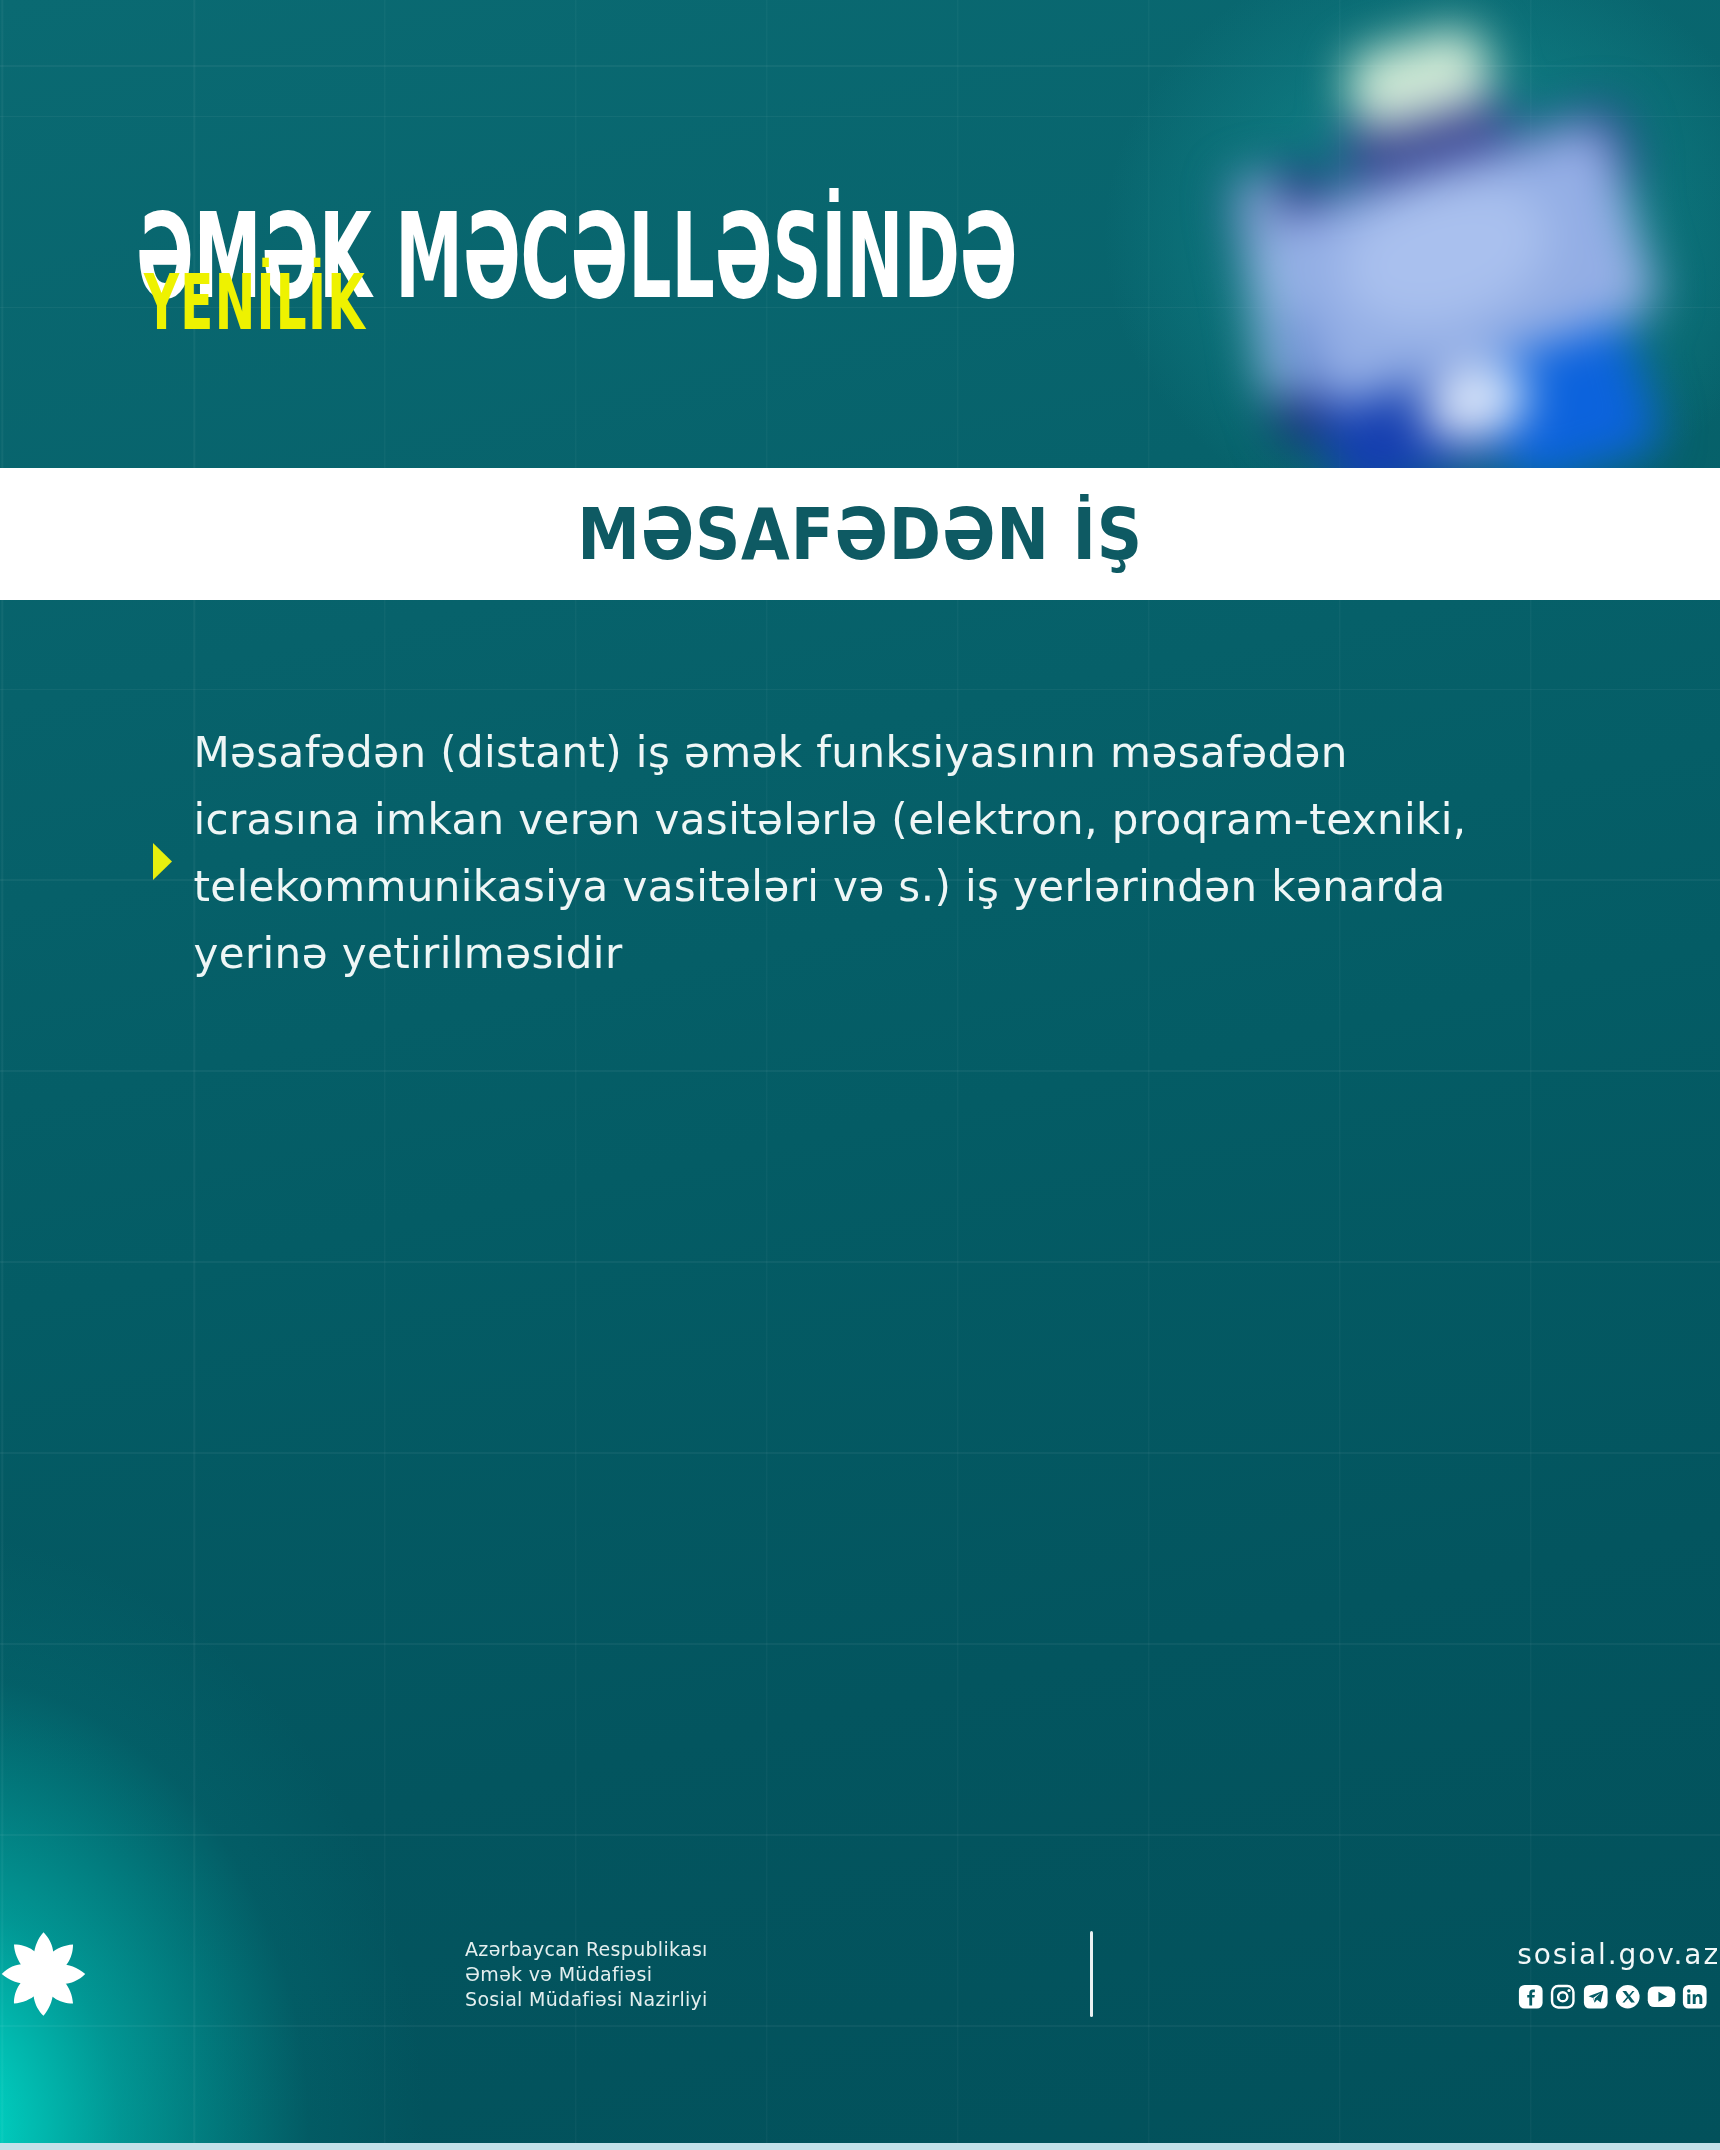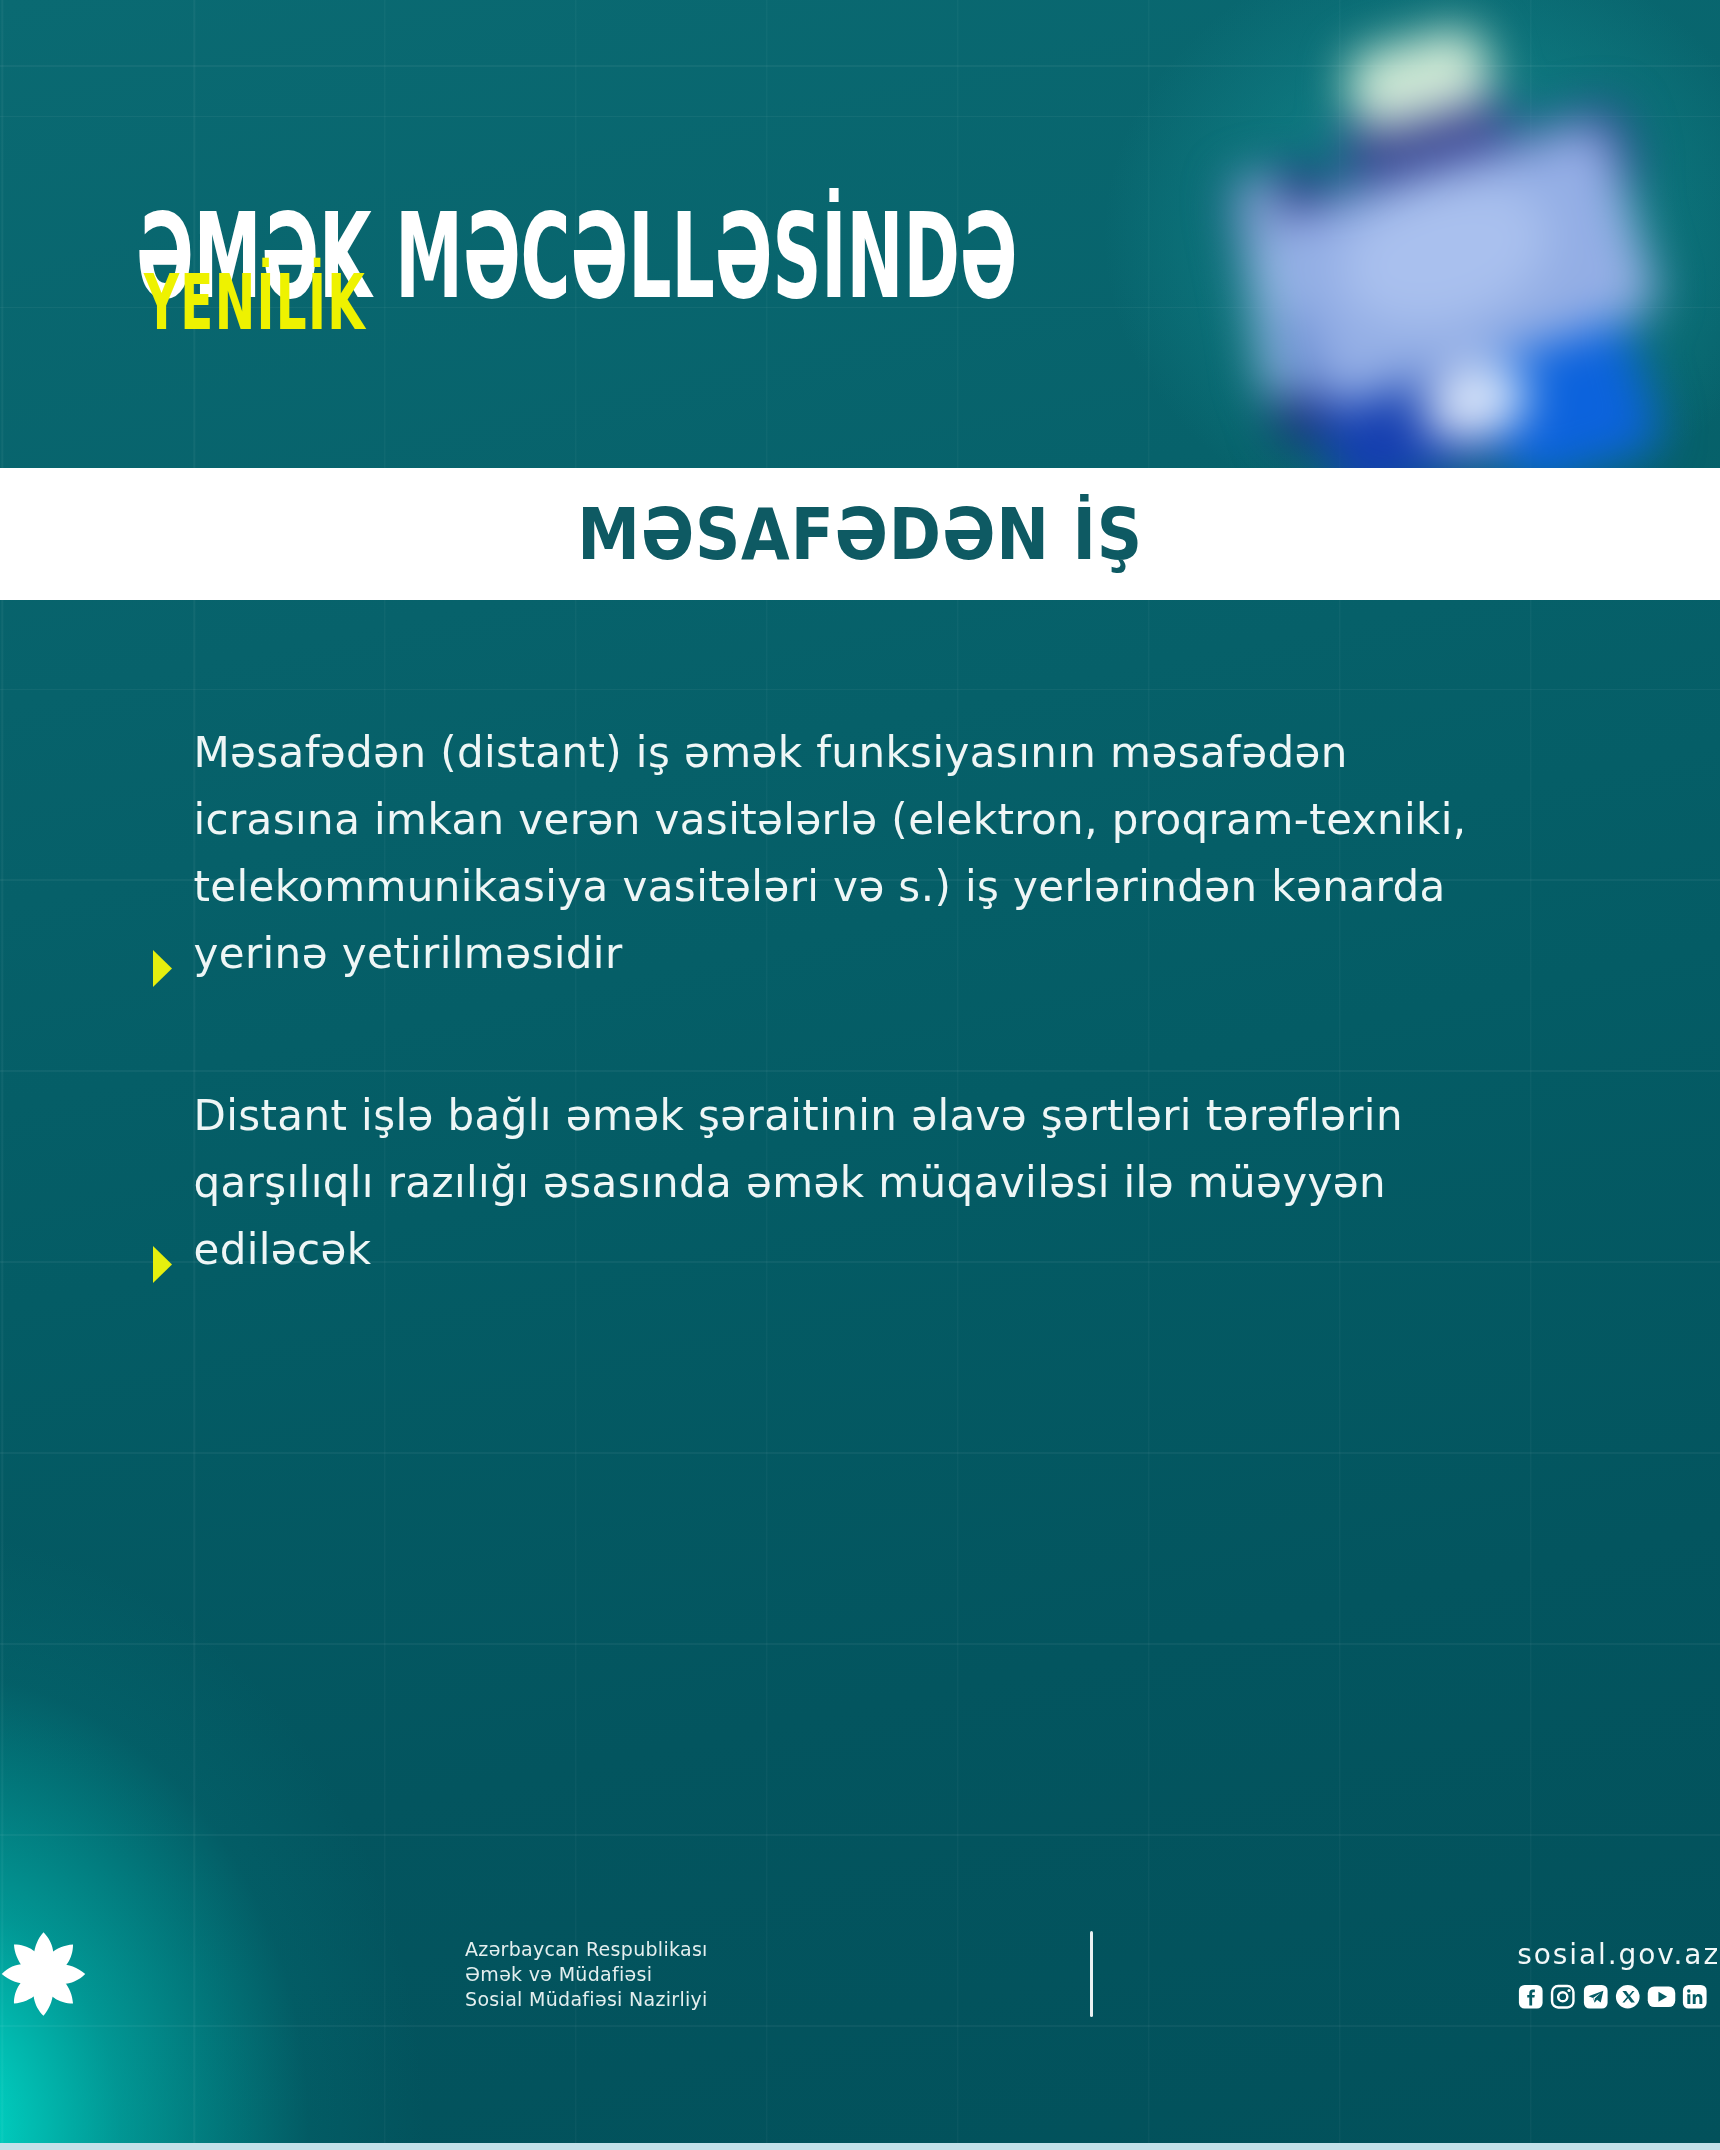--- a/index.html
+++ b/index.html
@@ -50,21 +50,21 @@
   .banner{
     position:absolute;left:0;top:468px;width:1720px;height:132px;
     background:#ffffff;display:flex;align-items:center;justify-content:center;
   }
   .banner-label{
     font-size:63px;font-weight:800;letter-spacing:0.8px;color:#0e5a63;
     white-space:nowrap;transform:scaleY(1.12);transform-origin:center 45%;
   }
 
   
-  .bullet{position:absolute;display:flex;align-items:flex-end;}
+  .bullet{position:absolute;display:flex;align-items:center;}
   .bullet-1{left:153px;top:719px;}
   .bullet-2{left:153px;top:1082px;}
   .marker{
     flex:none;width:19px;height:37px;margin-top:17px;margin-right:21.4px;
     background:#e6ef0e;
     clip-path:polygon(0 0,100% 50%,0 100%);
     filter:drop-shadow(1.5px 3.1px 2.3px rgba(0,40,40,0.45));
   }
   .bullet p{
     margin:0;white-space:pre-line;
@@ -114,26 +114,20 @@
   </div>
 
   <div class="bullet bullet-1">
     <span class="marker"></span>
     <p>Məsafədən (distant) iş əmək funksiyasının məsafədən
 icrasına imkan verən vasitələrlə (elektron, proqram-texniki,
 telekommunikasiya vasitələri və s.) iş yerlərindən kənarda
 yerinə yetirilməsidir</p>
   </div>
 
-  <div class="bullet bullet-2">
-    <span class="marker"></span>
-    <p>Distant işlə bağlı əmək şəraitinin əlavə şərtləri tərəflərin
-qarşılıqlı razılığı əsasında əmək müqaviləsi ilə müəyyən
-ediləcək</p>
-  </div>
 
   <div class="footer">
 
     <svg class="logo" viewBox="-75 -78 150 156" xmlns="http://www.w3.org/2000/svg">
       <g fill="#ffffff">
         <path d="M0,-72 C17,-55 23,-30 10,-9 C5,-1 -4,1 -9,-4 C-21,-15 -20,-50 0,-72 Z"></path>
         <path d="M0,-72 C17,-55 23,-30 10,-9 C5,-1 -4,1 -9,-4 C-21,-15 -20,-50 0,-72 Z" transform="rotate(45)"></path>
         <path d="M0,-72 C17,-55 23,-30 10,-9 C5,-1 -4,1 -9,-4 C-21,-15 -20,-50 0,-72 Z" transform="rotate(90)"></path>
         <path d="M0,-72 C17,-55 23,-30 10,-9 C5,-1 -4,1 -9,-4 C-21,-15 -20,-50 0,-72 Z" transform="rotate(135)"></path>
         <path d="M0,-72 C17,-55 23,-30 10,-9 C5,-1 -4,1 -9,-4 C-21,-15 -20,-50 0,-72 Z" transform="rotate(180)"></path>

